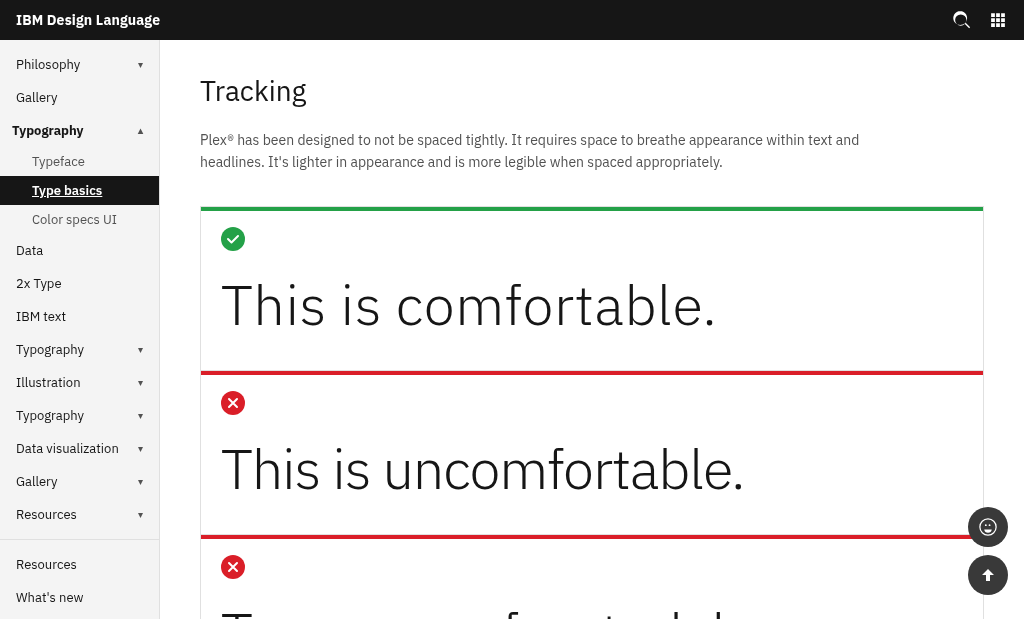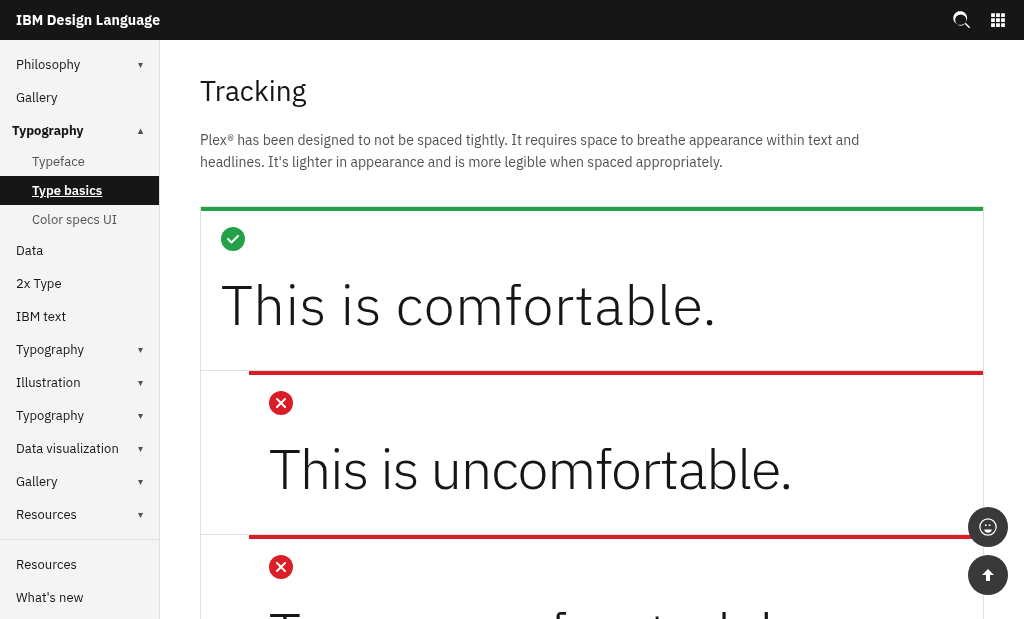--- a/index.html
+++ b/index.html
@@ -108,21 +108,20 @@
     }
 
     
     .example-card {
       border: 1px solid #e0e0e0;
       margin-bottom: 0;
       position: relative;
     }
     .example-card + .example-card {
       border-top: none;
-      padding-left: 48px;
     }
     .card-top-bar {
       height: 4px;
       width: 100%;
     }
     .card-top-bar.green { background: #24a148; }
     .card-top-bar.red { background: #da1e28; }
 
     .card-inner {
       padding: 16px 20px 32px 20px;

